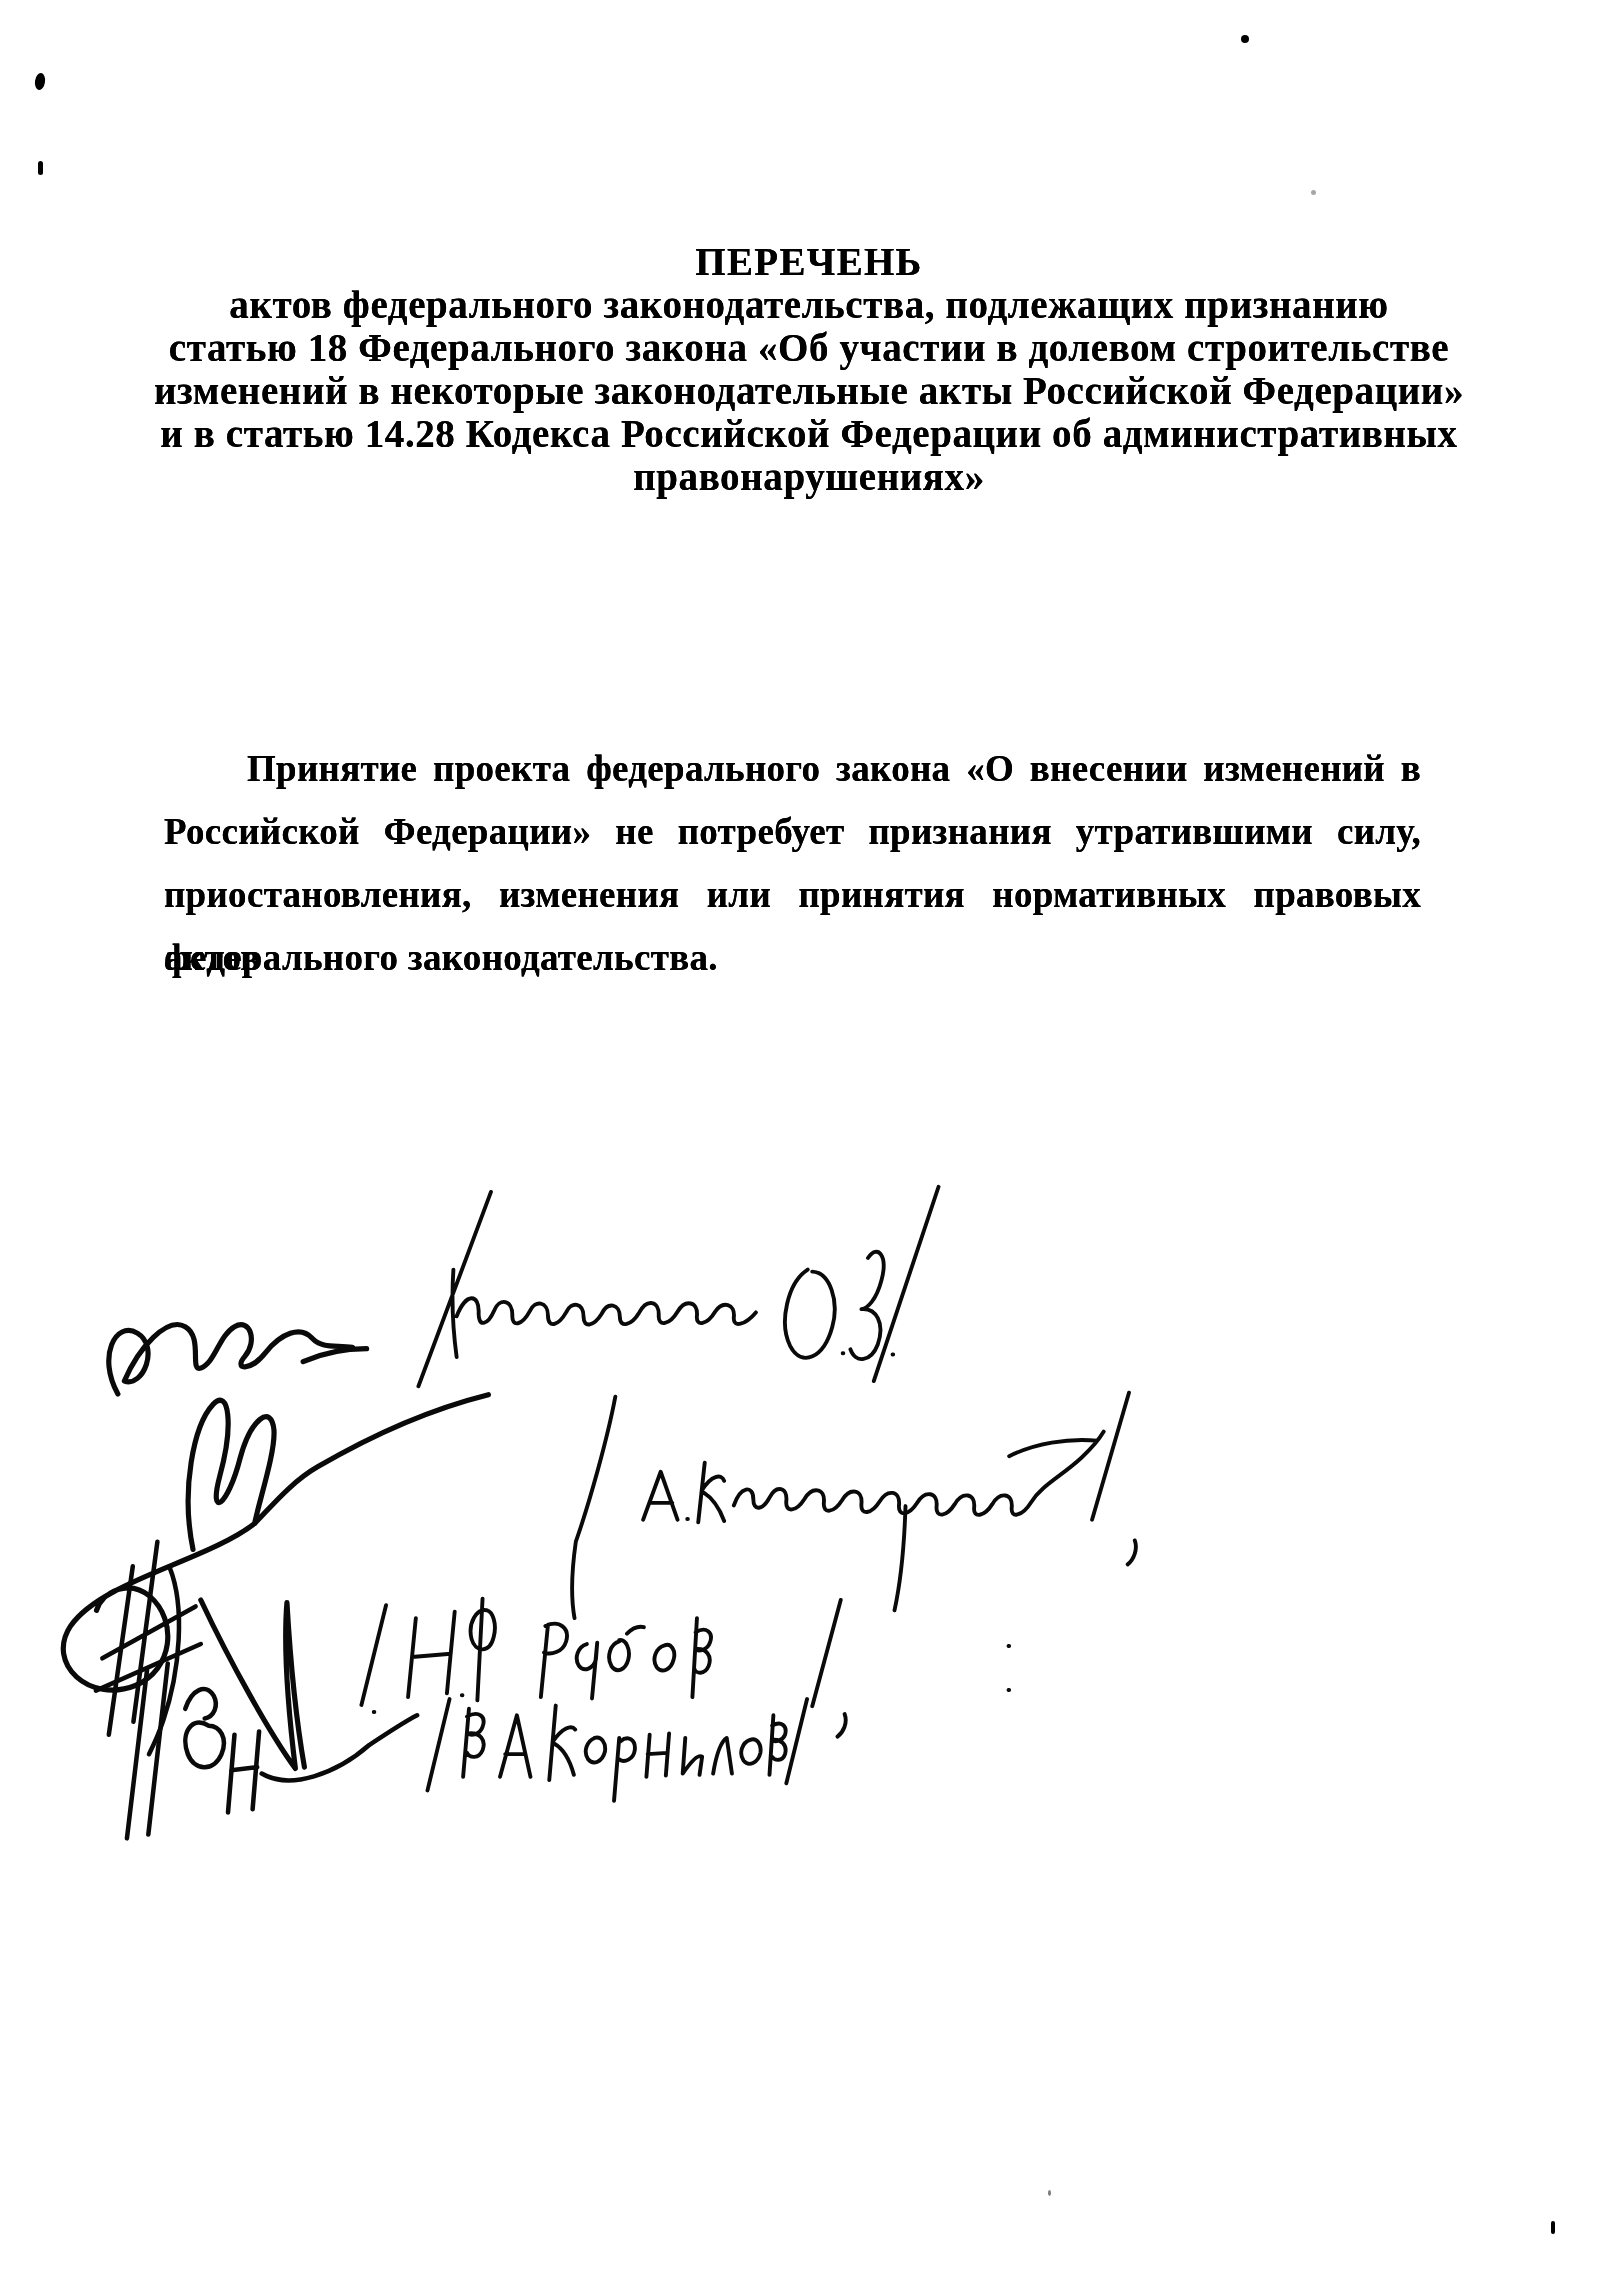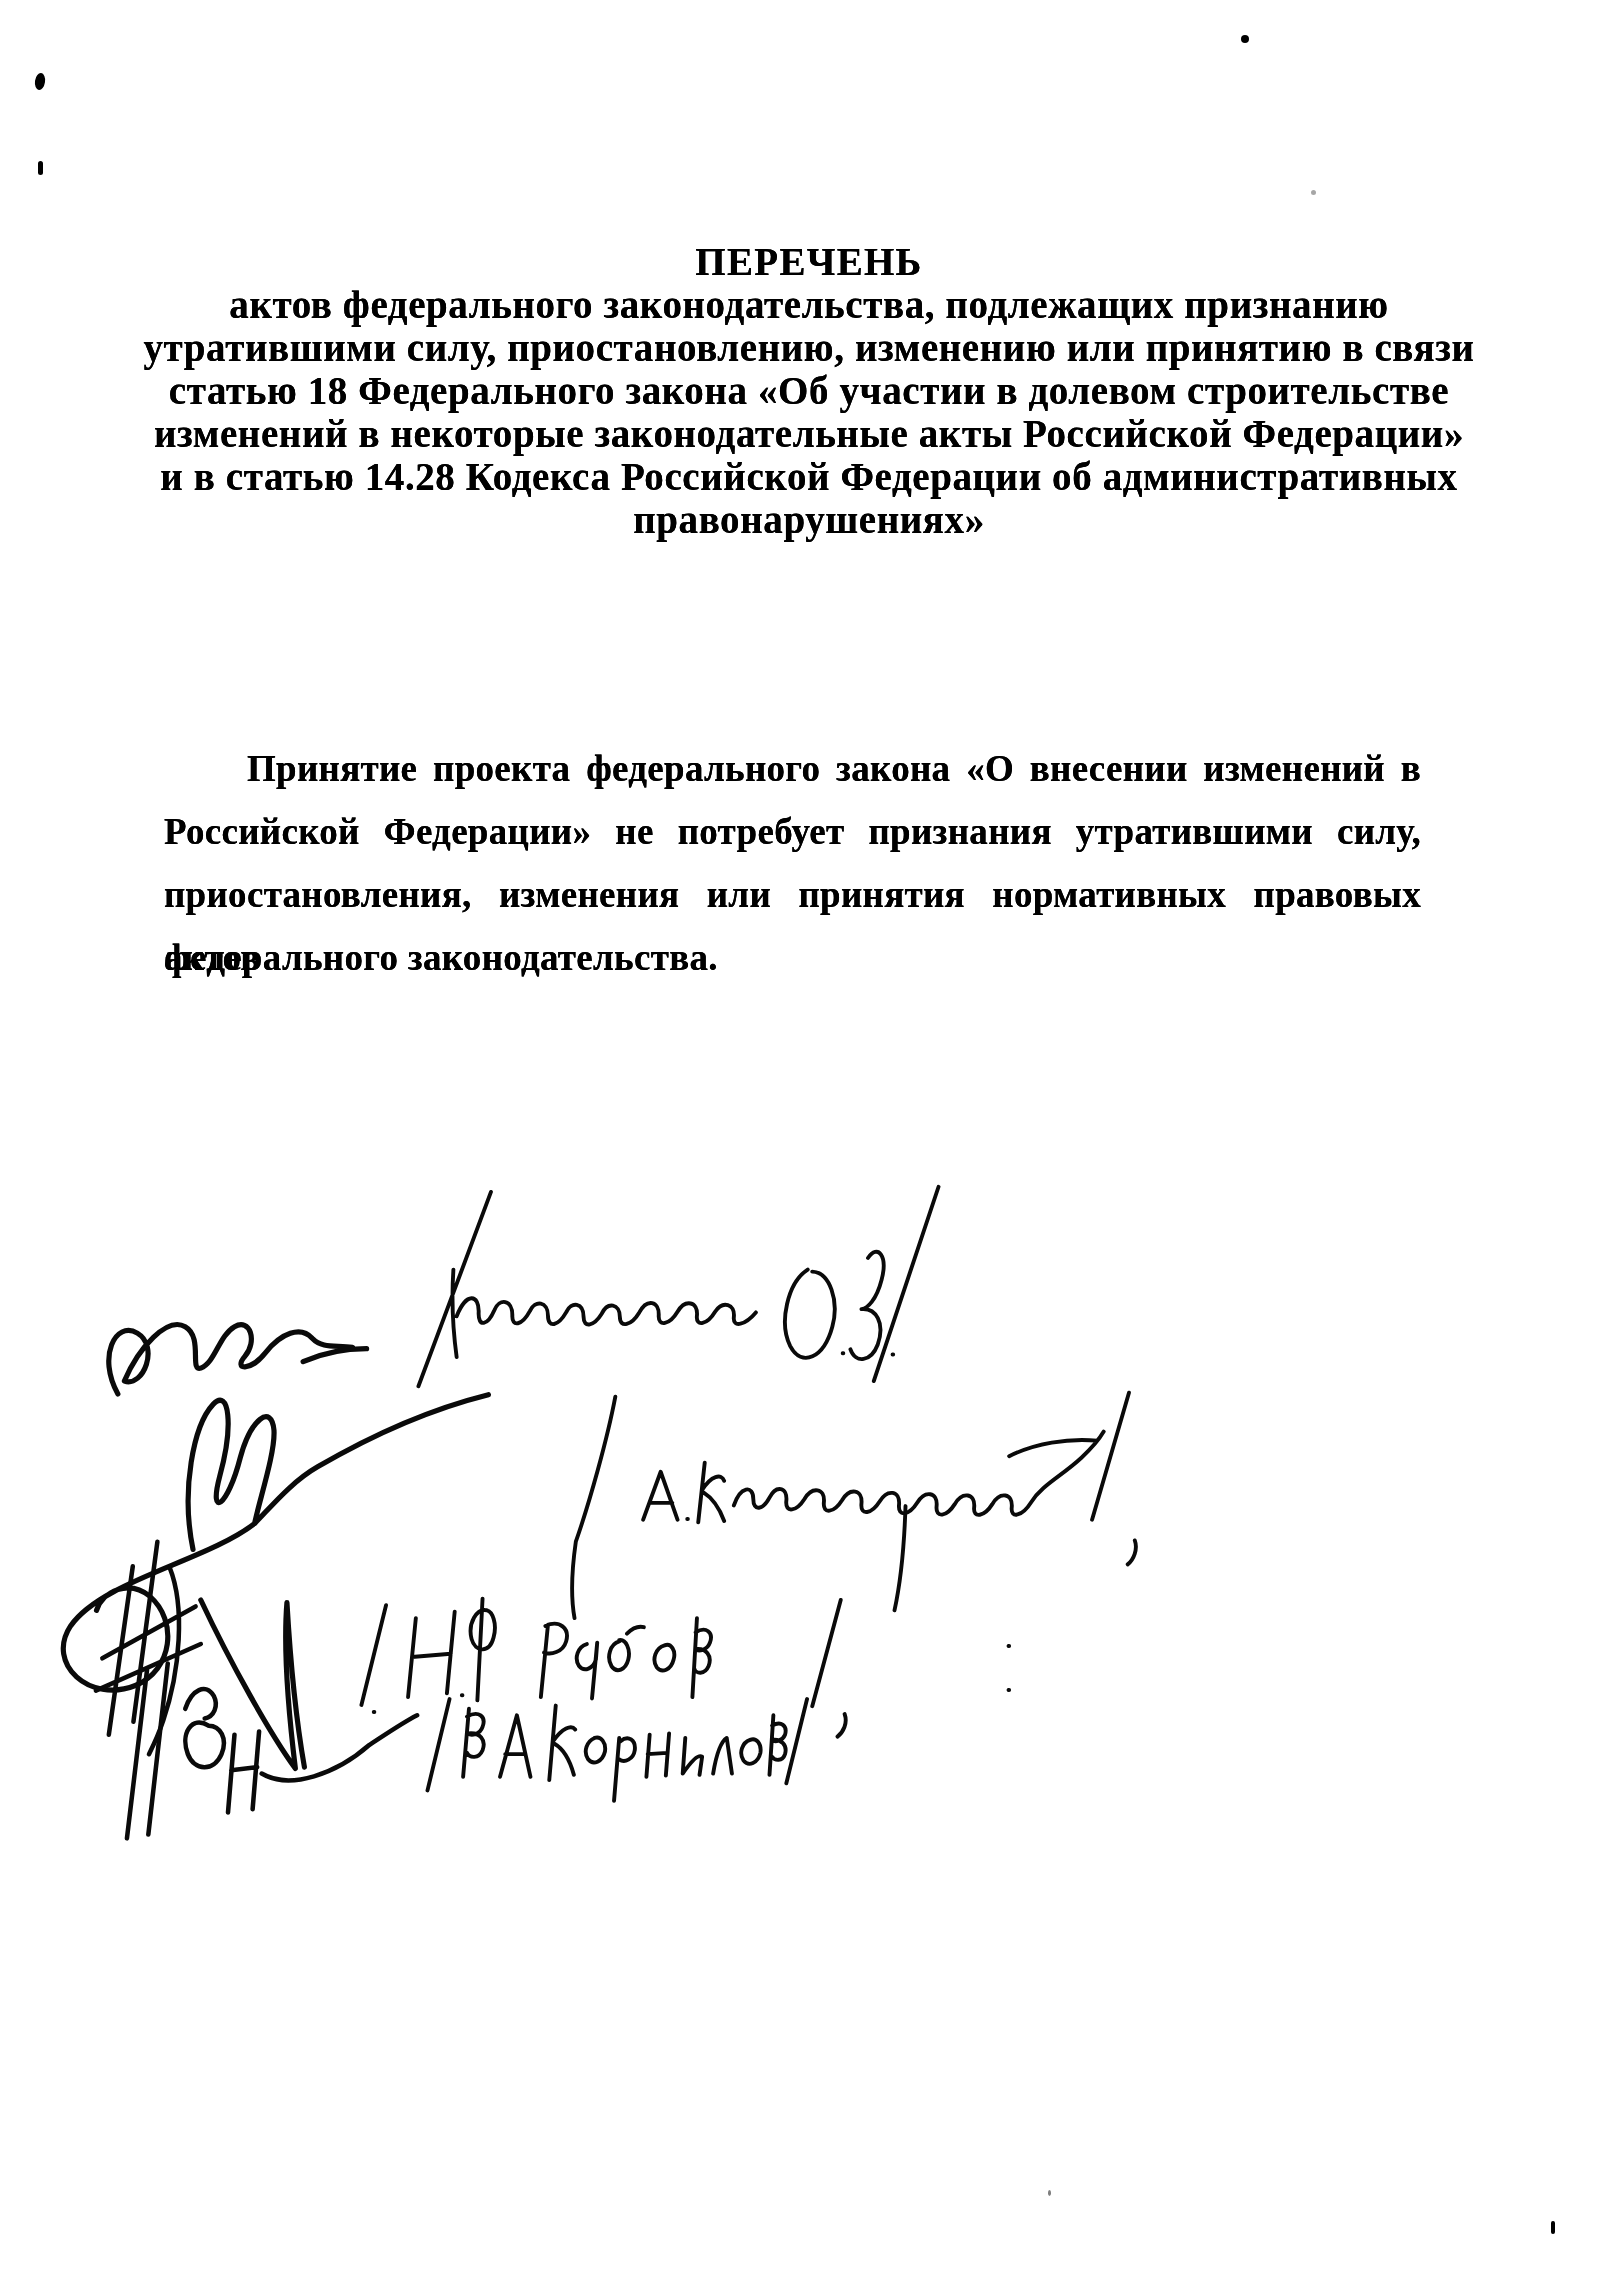--- a/index.html
+++ b/index.html
@@ -80,21 +80,20 @@
   <div class="speck s1"></div>
   <div class="speck s2"></div>
   <div class="speck s3"></div>
   <div class="speck s4"></div>
   <div class="speck s5"></div>
   <div class="speck s6"></div>
 
   <div class="heading">
     <div class="line title">ПЕРЕЧЕНЬ</div>
     <div class="line">актов федерального законодательства, подлежащих признанию</div>
-    <div class="line">утратившими силу, приостановлению, изменению или принятию в связи</div>
     <div class="line">статью 18 Федерального закона «Об участии в долевом строительстве</div>
     <div class="line">изменений в некоторые законодательные акты Российской Федерации»</div>
     <div class="line">и в статью 14.28 Кодекса Российской Федерации об административных</div>
     <div class="line">правонарушениях»</div>
   </div>
 
   <div class="bodytext">
     <div class="bline first">Принятие проекта федерального закона «О внесении изменений в</div>
     <div class="bline">Российской Федерации» не потребует признания утратившими силу,</div>
     <div class="bline">приостановления, изменения или принятия нормативных правовых актов</div>

